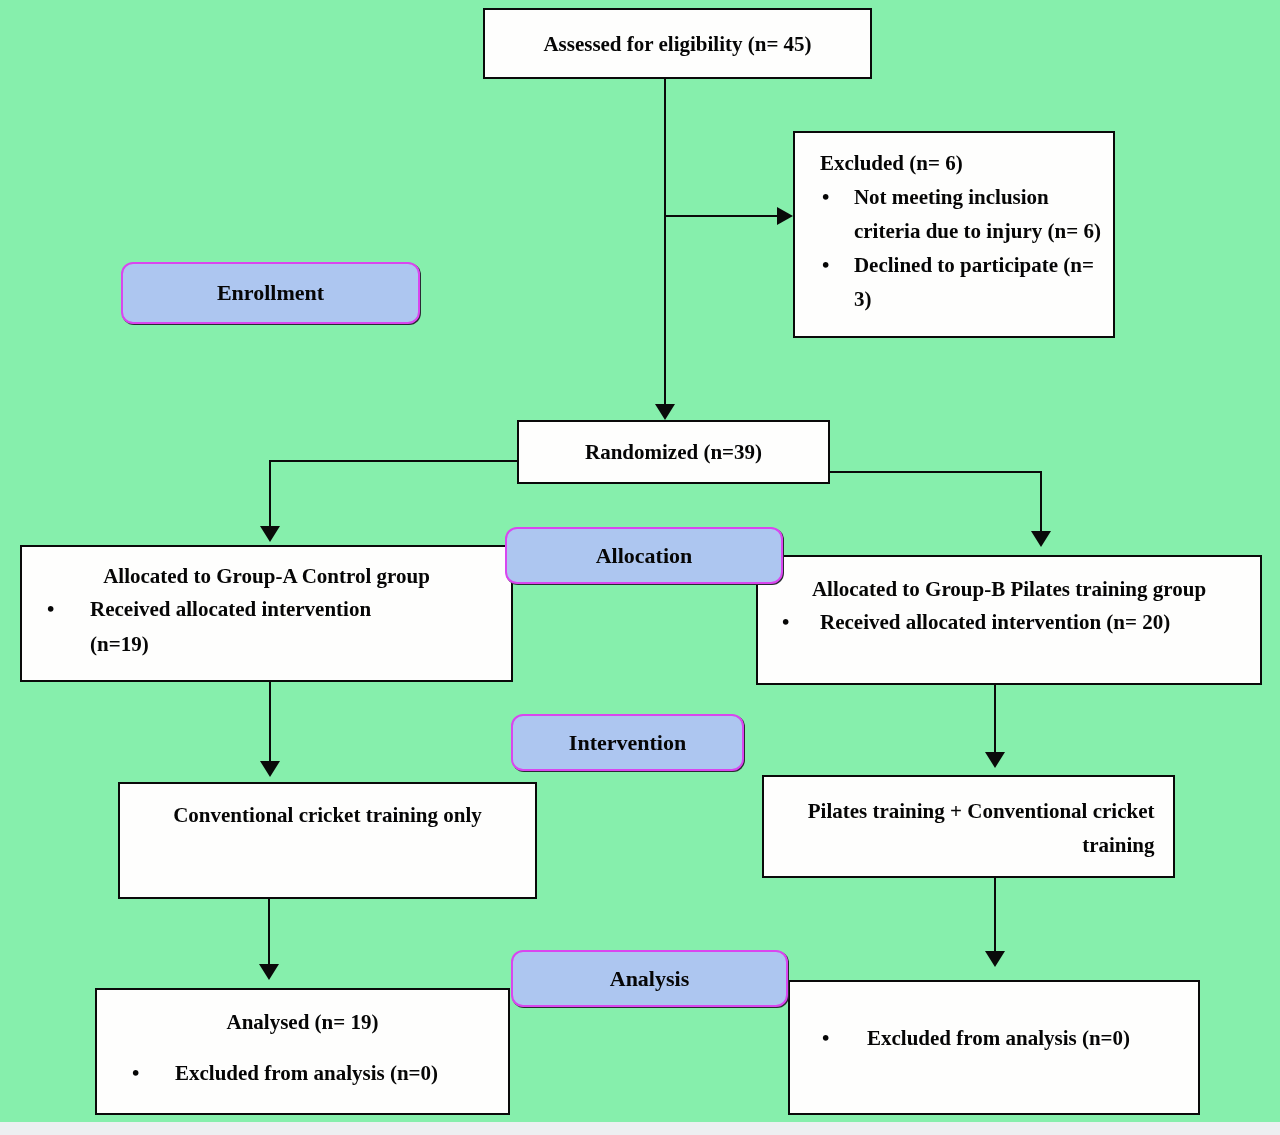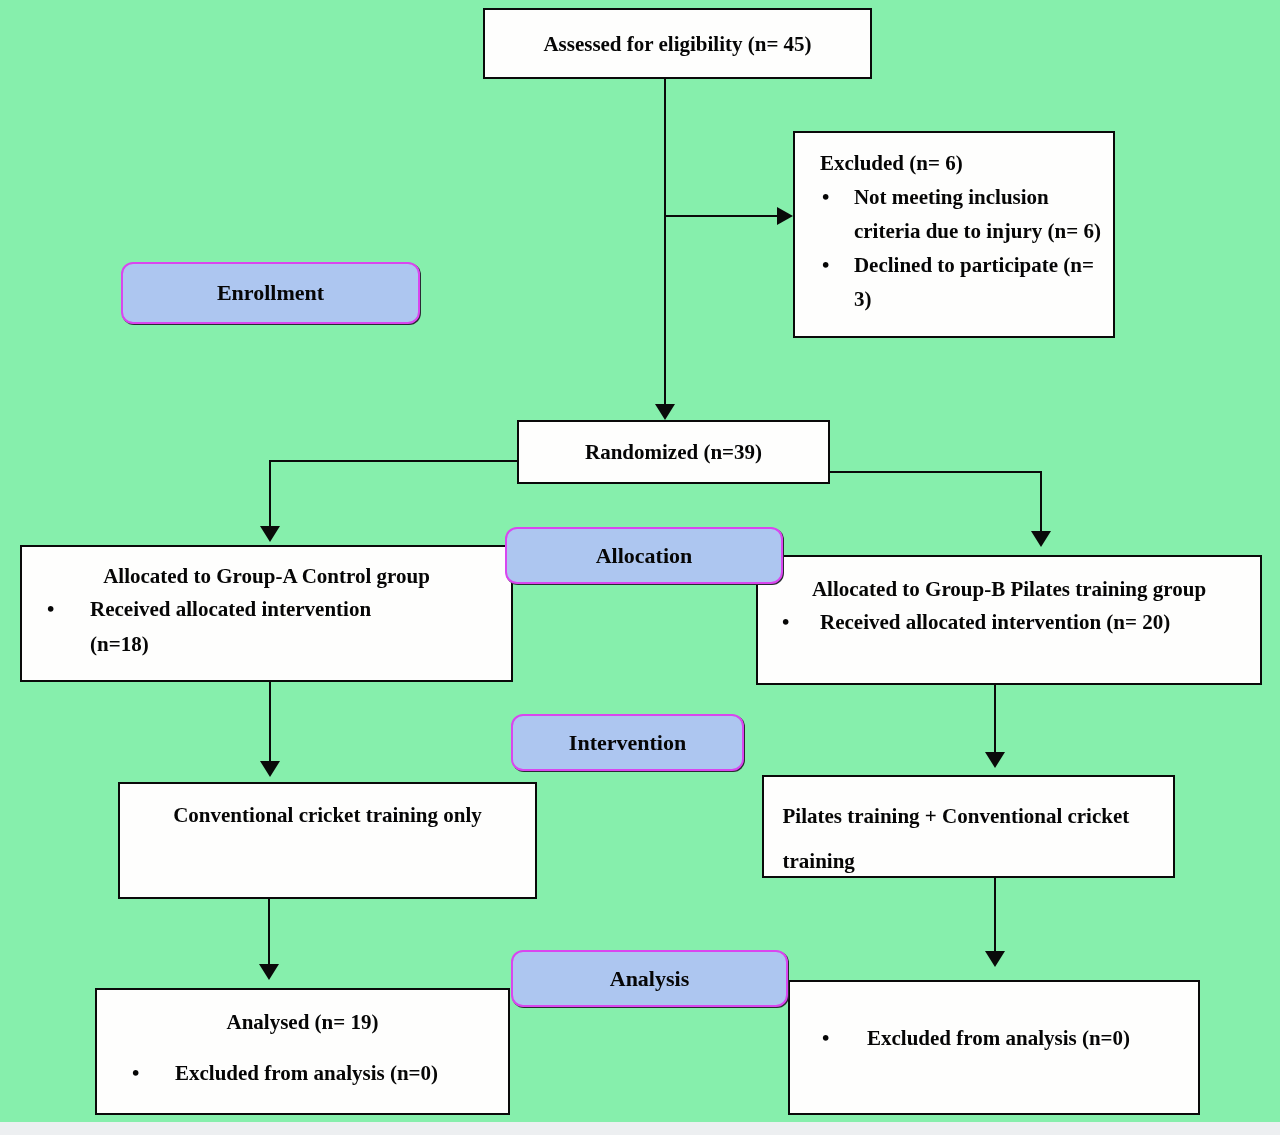--- a/index.html
+++ b/index.html
@@ -80,21 +80,21 @@
   #alloc-left-box .bullet-dot { margin-left:25px; width:43px; line-height:35px; }
   #alloc-left-box .bullet-text { width:335px; line-height:35px; }
 
   #alloc-right-box { left:756px; top:555px; width:506px; height:130px; padding-top:16px; }
   #alloc-right-title { text-align:center; width:420px; margin:0 auto; font-size:21px; line-height:32px; }
   #alloc-right-box .bullet-dot { margin-left:24px; width:38px; line-height:35px; }
   #alloc-right-box .bullet-text { line-height:35px; white-space:nowrap; }
 
   #interv-left-box { left:118px; top:782px; width:419px; height:117px; padding-top:16px; text-align:center; }
   #interv-right-box { left:762px; top:775px; width:413px; height:103px; padding-top:17px; }
-  #interv-right-text { text-align:left; width:372px; margin:0 auto; line-height:45px; }
+  #interv-right-text { text-align:right; width:372px; margin:0 auto; line-height:34px; }
 
   #analysed-left-box { left:95px; top:988px; width:415px; height:127px; padding-top:17px; }
   #analysed-left-title { text-align:center; font-size:21px; line-height:30px; }
   #analysed-left-box .bullet-row { margin-top:21px; }
   #analysed-left-box .bullet-dot { margin-left:35px; width:43px; line-height:30px; }
   #analysed-left-box .bullet-text { line-height:30px; white-space:nowrap; }
 
   #analysed-right-box { left:788px; top:980px; width:412px; height:135px; padding-top:15px; }
   #analysed-right-title { text-align:center; font-size:21px; line-height:30px; }
   #analysed-right-box .bullet-row { margin-top:26px; }
@@ -143,21 +143,21 @@
   <div class="arrow-down" style="left:260px; top:526px;"></div>
 
   <div class="hline" style="left:830px; top:471px; width:212px;"></div>
   <div class="vline" style="left:1040px; top:471px; height:61px;"></div>
   <div class="arrow-down" style="left:1031px; top:531px;"></div>
 
   <div class="fbox" id="alloc-left-box">
     <div id="alloc-left-title">Allocated to Group-A Control group</div>
     <div class="bullet-row">
       <span class="bullet-dot">•</span>
-      <span class="bullet-text">Received allocated intervention (n=18)</span>
+      <span class="bullet-text">Received allocated intervention (n=19)</span>
     </div>
   </div>
 
   <div class="fbox" id="alloc-right-box">
     <div id="alloc-right-title">Allocated to Group-B Pilates training group</div>
     <div class="bullet-row">
       <span class="bullet-dot">•</span>
       <span class="bullet-text">Received allocated intervention (n= 20)</span>
     </div>
   </div>

